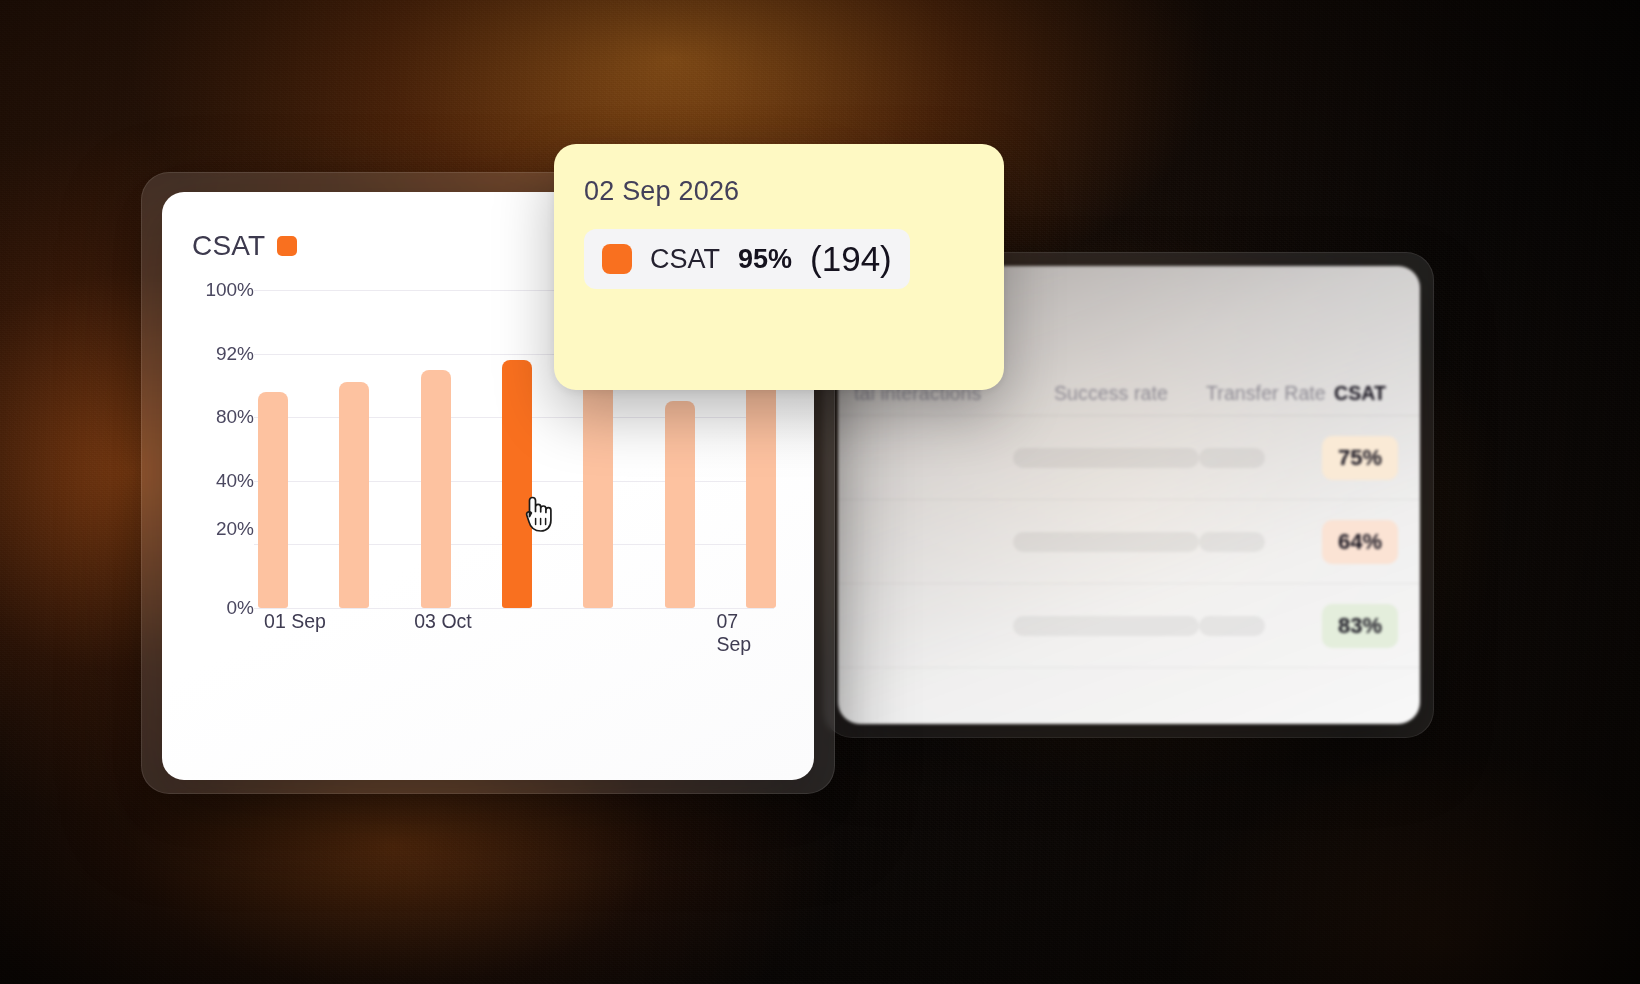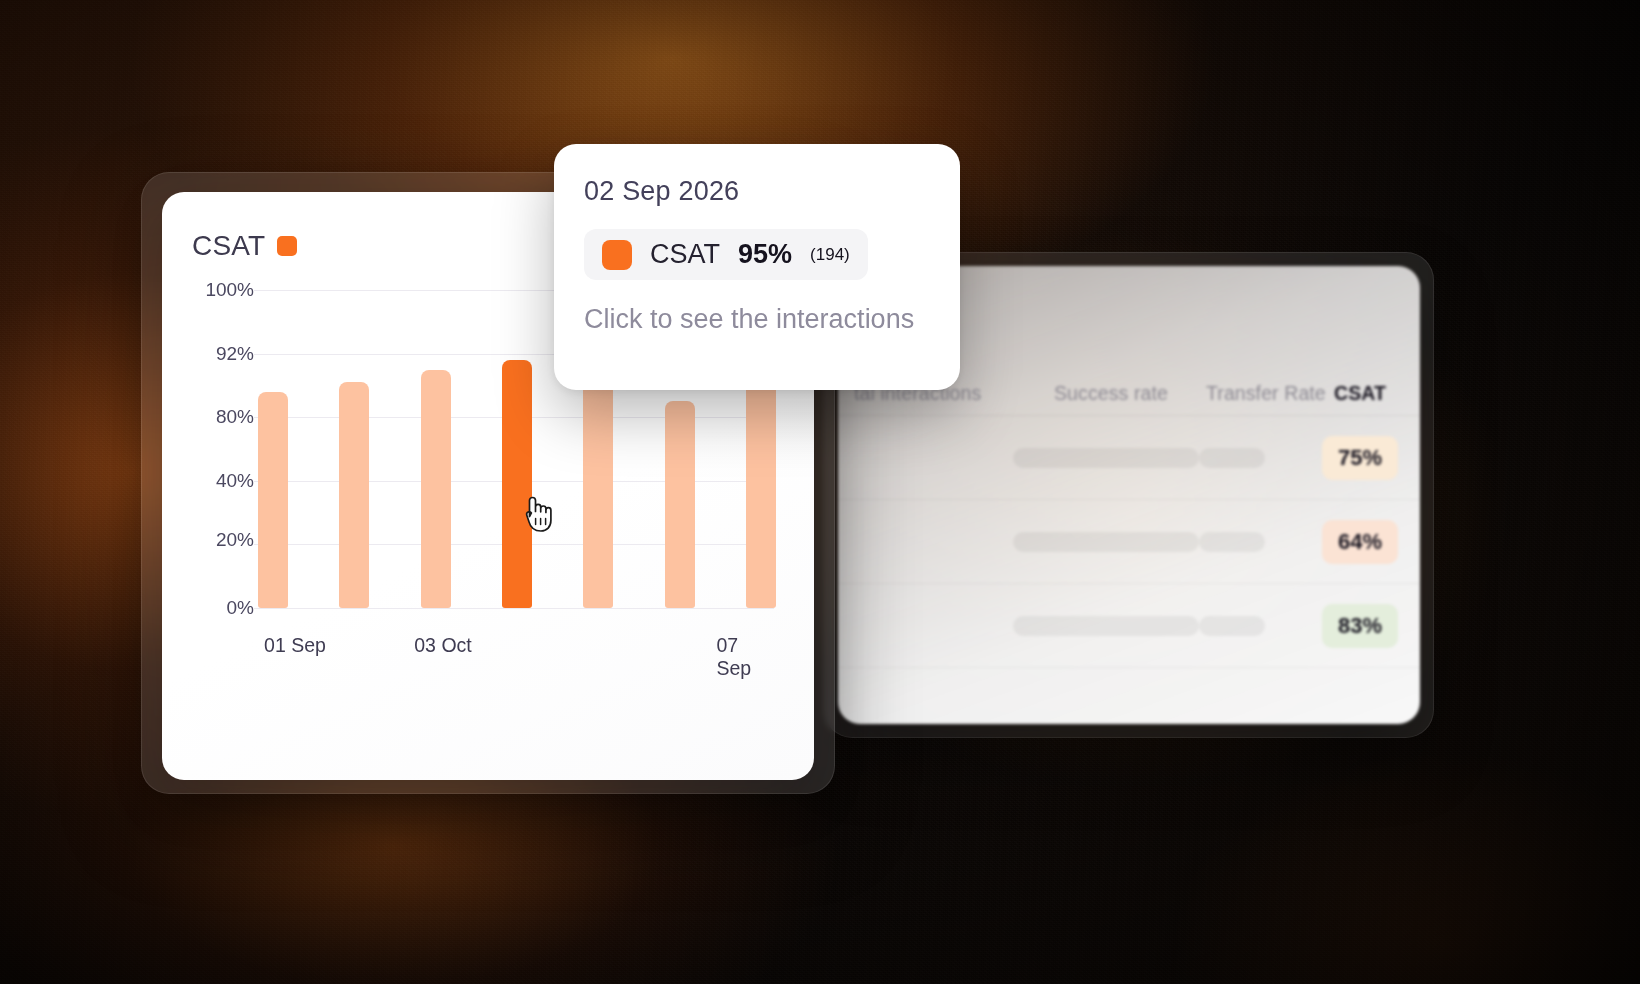--- a/index.html
+++ b/index.html
@@ -122,44 +122,44 @@
   .ylab {
     position:absolute; right:calc(100% - 62px); transform:translateY(-50%);
     font-size:19px; color:#4b4860; white-space:nowrap; text-align:right; width:62px;
   }
   .gridline { position:absolute; left:62px; right:10px; height:1px; background:#eceaf0; }
   .bars {
     position:absolute; left:66px; right:8px; bottom:0; top:0;
     display:flex; align-items:flex-end; justify-content:space-between;
   }
   .bar { width:30px; border-radius:8px 8px 3px 3px; }
-  .xaxis { position:relative; margin-top:26px; height:30px; }
+  .xaxis { position:relative; margin-top:2px; height:30px; }
   .xlab { position:absolute; transform:translateX(-50%); font-size:19.5px; color:#3f3c52; }
 
   
   #cursor { position:absolute; left:518px; top:494px; width:34px; height:40px; pointer-events:none; }
 
   
   #tooltip {
     position:absolute;
-    left:554px; top:144px; width:406px; height:246px;
-    background:#ffffff; border-radius:22px;
+    left:554px; top:144px; width:450px; height:246px;
+    background:#fef9c3; border-radius:22px;
     box-shadow:0 24px 60px rgba(0,0,0,.28), 0 2px 8px rgba(0,0,0,.08);
     padding:32px 30px 0 30px;
   }
   .tt-date { font-size:27px; color:#43405a; letter-spacing:.2px; }
   .tt-row {
     display:inline-flex; align-items:center; gap:18px;
     background:#f4f4f6; border-radius:12px;
     padding:10px 18px; margin-top:22px;
   }
   .tt-swatch { width:30px; height:30px; border-radius:8px; }
   .tt-name { font-size:27px; color:#24212f; }
   .tt-val  { font-size:27px; font-weight:700; color:#15121e; }
-  .tt-count{ font-size:17px; color:#15121e; }
+  .tt-count{ font-size:35px; color:#15121e; }
   .tt-hint { margin-top:24px; font-size:27px; color:#8e8b9c; }
 </style>
 </head>
 <body>
 
 <div id="bg-layer">
   <div class="bg-base"></div>
   <div class="bg-noise"></div>
   <div class="bg-vignette"></div>
 </div>
@@ -237,21 +237,21 @@
 
     <div class="gridline" style="top: 0px;"></div>
         <div class="ylab" style="top: 0px;">100%</div>
         <div class="gridline" style="top: 63.6px;"></div>
         <div class="ylab" style="top: 63.6px;">92%</div>
         <div class="gridline" style="top: 127.2px;"></div>
         <div class="ylab" style="top: 127.2px;">80%</div>
         <div class="gridline" style="top: 190.8px;"></div>
         <div class="ylab" style="top: 190.8px;">40%</div>
         <div class="gridline" style="top: 254.4px;"></div>
-        <div class="ylab" style="top: 250px;">20%</div>
+        <div class="ylab" style="top: 239px;">20%</div>
         <div class="gridline" style="top: 318px;"></div>
         <div class="ylab" style="top: 318px;">0%</div>
         <div class="bars">
           <div class="bar" style="height: 216.24px; background: rgb(253, 194, 160);"></div>
           <div class="bar" style="height: 225.78px; background: rgb(253, 194, 160);"></div>
           <div class="bar" style="height: 238.5px; background: rgb(253, 194, 160);"></div>
           <div class="bar" style="height: 248.04px; background: rgb(249, 112, 31);"></div>
           <div class="bar" style="height: 235.32px; background: rgb(253, 194, 160);"></div>
           <div class="bar" style="height: 206.7px; background: rgb(253, 194, 160);"></div>
           <div class="bar" style="height: 235.32px; background: rgb(253, 194, 160);"></div>
@@ -273,14 +273,13 @@
 </svg>
 
 <div id="tooltip">
   <div class="tt-date">02 Sep 2026</div>
   <div class="tt-row">
     <span class="tt-swatch" style="background:#f9701f"></span>
     <span class="tt-name">CSAT</span>
     <span class="tt-val">95%</span>
     <span class="tt-count">(194)</span>
   </div>
-  <div class="tt-hint">Click to see the interactions</div>
 </div>
 
 </body></html>

